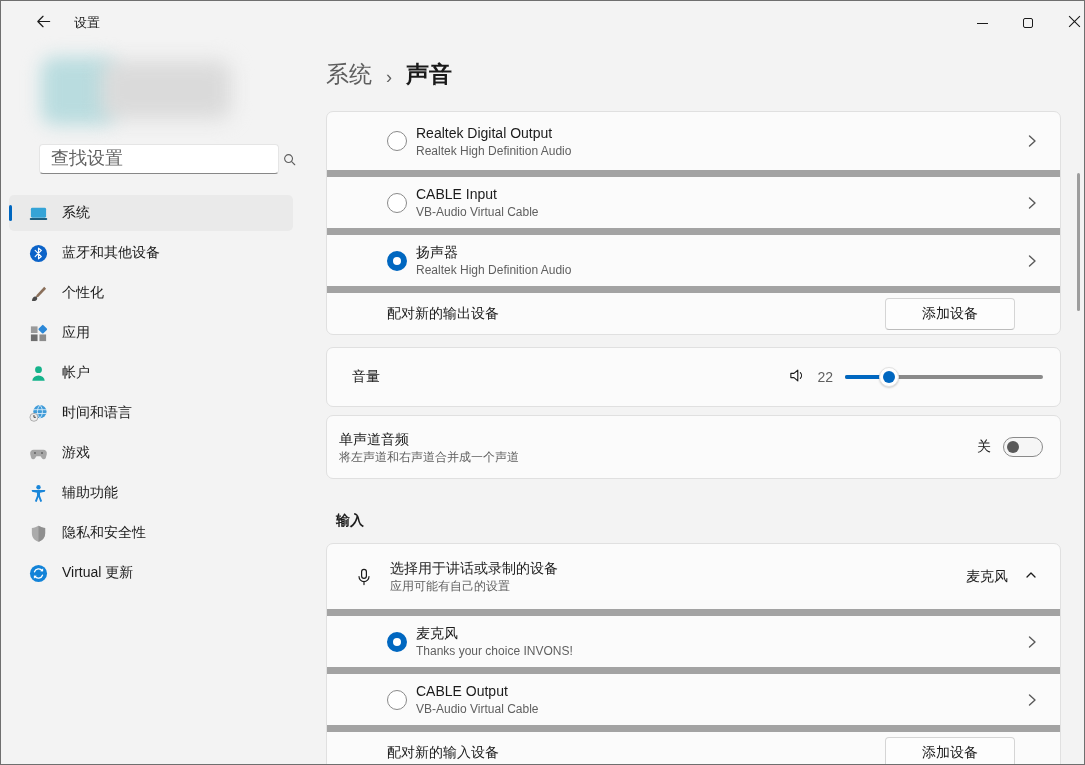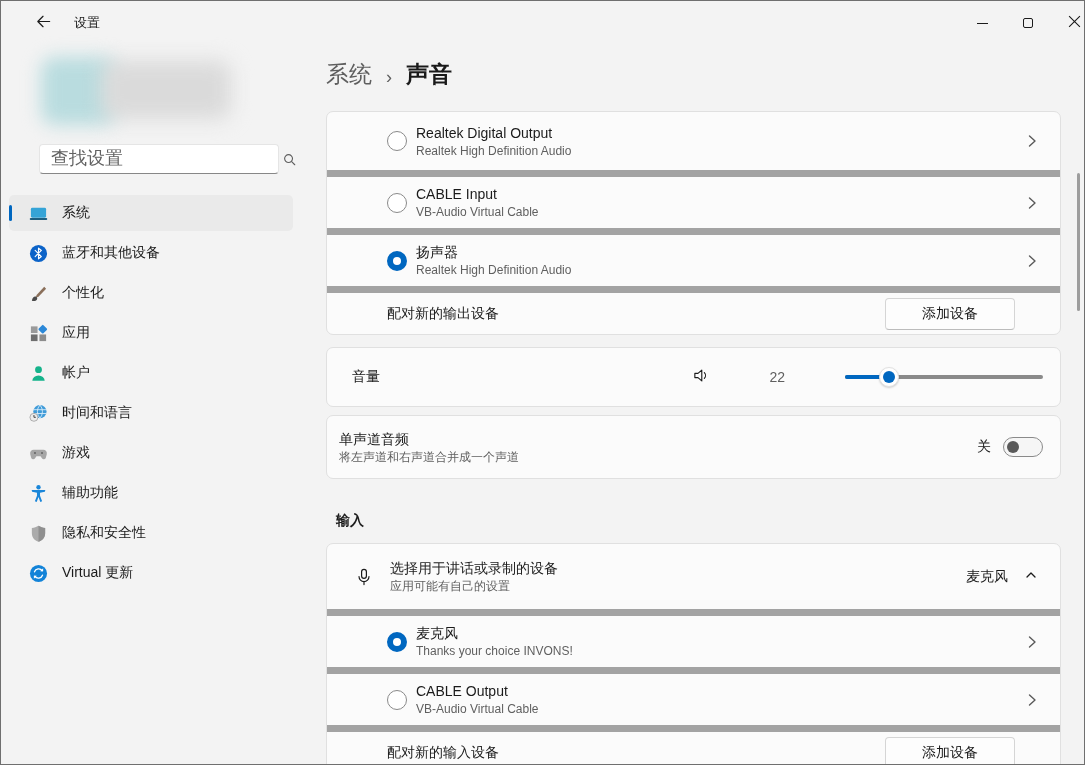--- a/index.html
+++ b/index.html
@@ -65,21 +65,21 @@
   .dev-desc { font-size:12px; color:#5f5f5f; line-height:16px; }
   .chev-right { margin-left:auto; margin-right:22px; display:flex; }
   .pair-label { margin-left:60px; font-size:14px; color:#1b1b1b; }
   .add-btn { margin-left:auto; margin-right:45px; width:130px; height:32px;
     background:#fdfdfd; border:1px solid #d5d5d5; border-bottom-color:#bcbcbc;
     border-radius:4px; font-size:14px; color:#1b1b1b; cursor:pointer;
     font-family:"Liberation Sans","DejaVu Sans",sans-serif; }
 
   .volume-card { margin-top:12px; height:60px; display:flex; align-items:center; }
   .vol-label { margin-left:25px; font-size:14px; color:#1b1b1b; }
-  .vol-right { margin-left:auto; display:flex; align-items:center; margin-right:17px;gap:48px; }
+  .vol-right { margin-left:auto; display:flex; align-items:center; margin-right:17px; }
   .vol-value { font-size:14px; color:#5f5f5f; margin:0 12px 0 10px; }
   .slider { position:relative; width:198px; height:20px; cursor:pointer; }
   .slider-track { position:absolute; left:0; right:0; top:8px; height:4px;
     background:#8a8a8a; border-radius:2px; }
   .slider-fill { position:absolute; left:0; top:8px; height:4px;
     background:#0067c0; border-radius:2px; }
   .slider-thumb { position:absolute; top:0; width:20px; height:20px; background:#ffffff;
     border-radius:50%; border:1px solid #e2e2e2; box-shadow:0 1px 2px rgba(0,0,0,.18); }
   .slider-thumb::after { content:""; position:absolute; left:3px; top:3px;
     width:12px; height:12px; border-radius:50%; background:#0067c0; }

